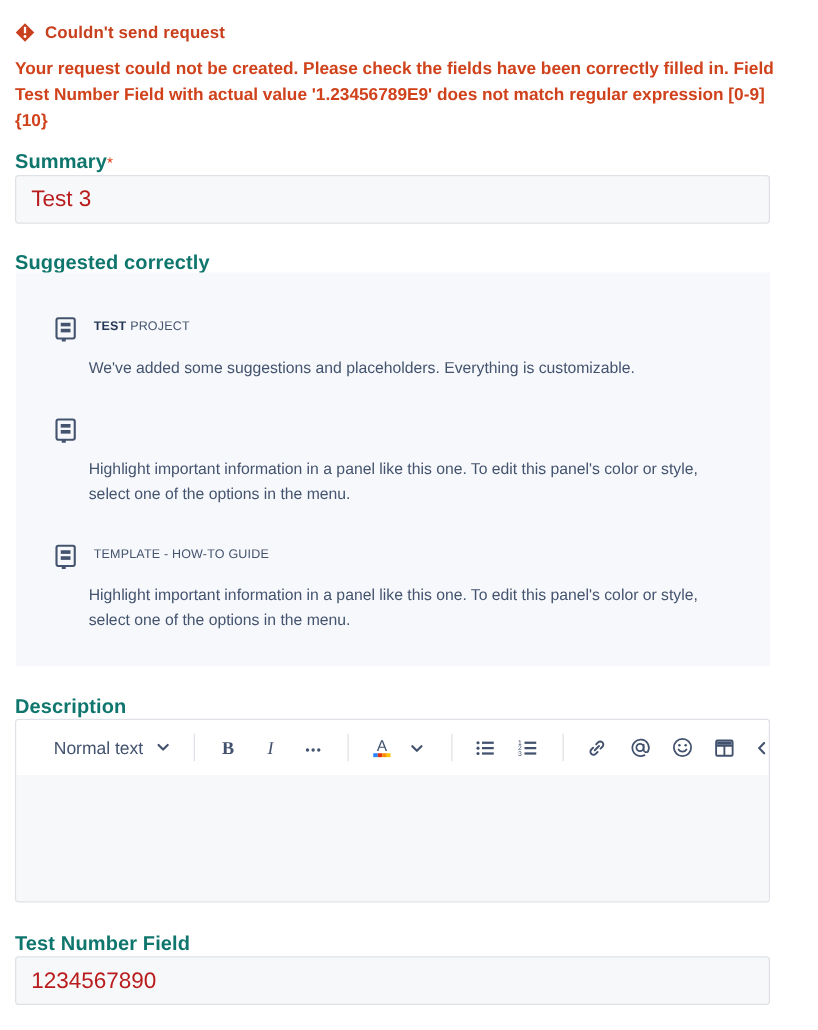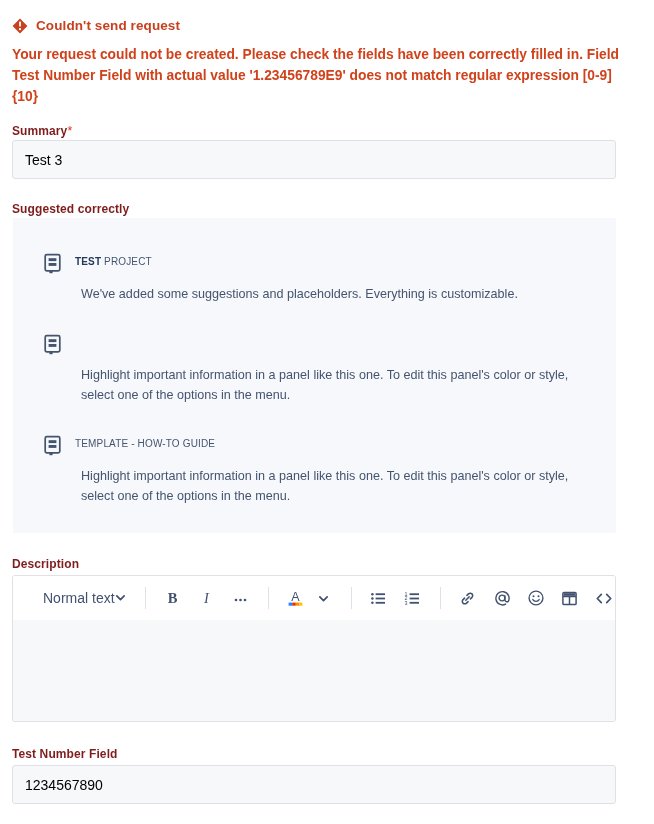--- a/index.html
+++ b/index.html
@@ -36,35 +36,35 @@
     left: 12px; top: 44px;
     width: 612px;
     color: #D0421B;
     font-size: 13.8px;
     line-height: 21px;
     font-weight: bold;
   }
 
   
   .field-label {
-    color: #7f1d1d;
-    font-size: 12px;
+    color: #0f766e;
+    font-size: 16px;
     font-weight: 600;
     letter-spacing: .1px;
   }
   .req-star { color: #DE350B; font-size: 12.2px; }
 
   
   .text-input {
     background: #F7F8FA;
     border: 1px solid #DFE1E6;
     border-radius: 3px;
-    color: #000000;
+    color: #b91c1c;
     font-family: "Liberation Sans", sans-serif;
-    font-size: 14px;
+    font-size: 18px;
     padding: 0 12px;
     width: 100%;
     height: 100%;
     outline: none;
     display: flex;
     align-items: center;
   }
 
   .lbl-summary { position: absolute; left: 12px; top: 121px; }
   .box-summary { position: absolute; left: 12px; top: 140px; width: 604px; height: 39px; }
@@ -85,21 +85,21 @@
   .sugg-row { display: flex; align-items: flex-start; gap: 12px; }
   .art-icon { width: 20px; height: 22px; flex: 0 0 20px; margin-top: 1px; display:block; }
   .sugg-title {
     color: #44546F;
     font-size: 10px;
     line-height: 19px;
     letter-spacing: .15px;
   }
   .sugg-title b { font-weight: bold; color: #253858; }
   .sugg-desc {
-    margin-left: 38px;
+    margin-left: 28px;
     margin-top: 9px;
     color: #44546F;
     font-size: 12.6px;
     line-height: 20px;
     width: 512px;
   }
 
   
   .lbl-description { position: absolute; left: 12px; top: 557px; }
   .editor {
@@ -127,21 +127,21 @@
     justify-content: center;
     border-radius: 3px;
     color: #42526E;
     cursor: pointer;
     padding: 0 2px;
   }
   .tb-btn svg { display: block; }
   .tb-style {
     display: inline-flex;
     align-items: center;
-    gap: 0;
+    gap: 10px;
     padding: 0 6px;
     height: 28px;
     border-radius: 3px;
     color: #42526E;
     font-size: 14px;
     cursor: pointer;
     white-space: nowrap;
   }
   .tb-sep {
     width: 1px; height: 22px;

